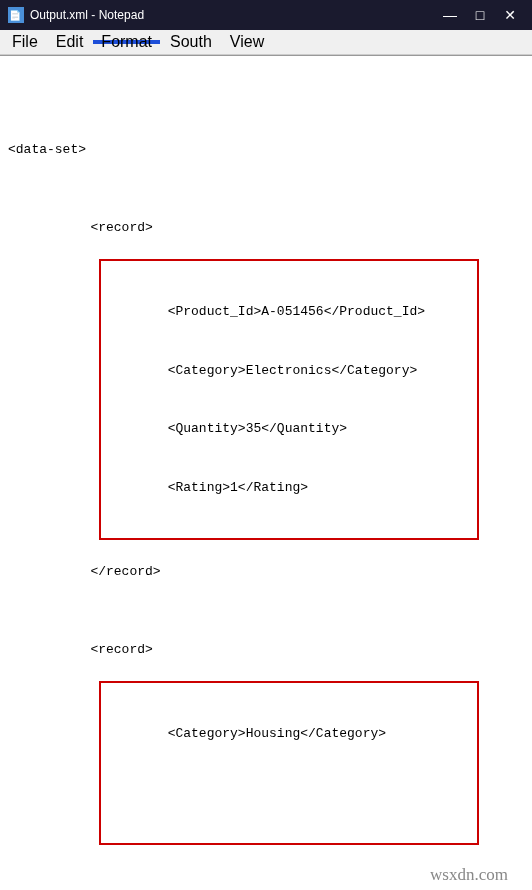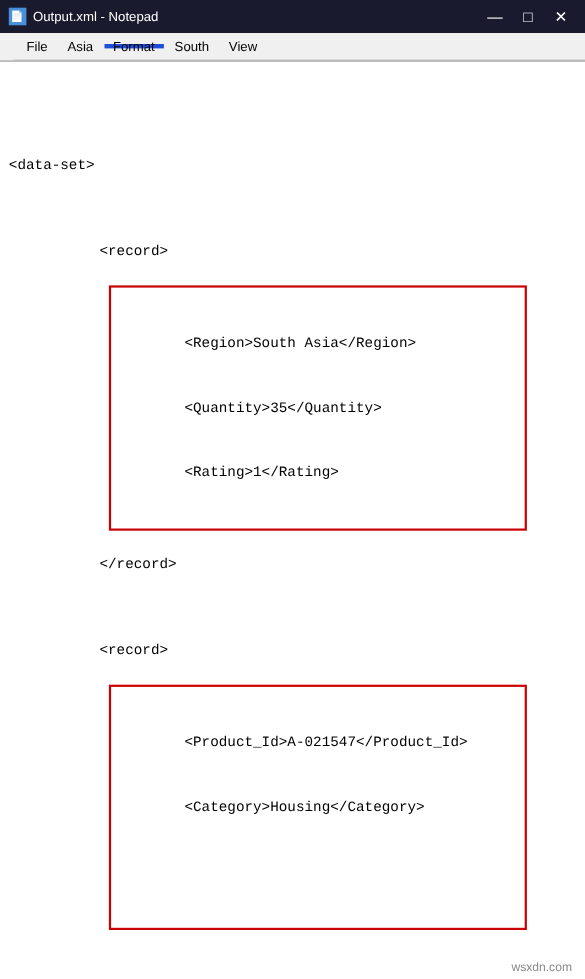--- a/index.html
+++ b/index.html
@@ -57,24 +57,23 @@
     }
 
     
     .menu-bar {
       background: #f0f0f0;
       height: 22px;
       display: flex;
       align-items: center;
       padding: 12px 4px;
       font-family: 'Segoe UI', Arial, sans-serif;
-      font-size: 12px;
+      font-size: 16px;
       border-bottom: 1px solid #ccc;
       gap: 2px;
-      margin-left: 12px;
     }
     .menu-item {
       padding: 2px 8px;
       cursor: pointer;
       height: 100%;
       display: flex;
       align-items: center;
     }
     .menu-item.active { background: #1d4ed8; }
 
@@ -113,65 +112,65 @@
 
     .line {
       display: block;
       white-space: pre;
     }
 
     
     .watermark {
       position: absolute;
       bottom: 8px;
-      right: 12px;
-      font-family: Liberation Sans, sans-serif;
-      font-size: 11px;
+      right: 24px;
+      font-family: Liberation Serif, serif;
+      font-size: 17px;
       color: #888;
     }
   </style>
 </head>
 <body>
 
 <div class="title-bar">
   <div class="title-bar-left">
     <div class="title-icon">📄</div>
     <span>Output.xml - Notepad</span>
   </div>
   <div class="title-bar-controls">
     <button class="tb-btn">—</button>
     <button class="tb-btn">□</button>
     <button class="tb-btn close">✕</button>
   </div>
 </div>
 
 <div class="menu-bar">
   <div class="menu-item">File</div>
-  <div class="menu-item">Asia</div>
+  <div class="menu-item">Edit</div>
   <div class="menu-item active">Format</div>
   <div class="menu-item">South</div>
   <div class="menu-item">View</div>
 </div>
 
 <div class="editor">
   <div class="code-content">
     <span class="line"></span>
     <span class="line">&lt;data-set&gt;</span>
     
     <span class="line indent1">        &lt;record&gt;</span>
     <div class="record-box">
-      <span class="line">        &lt;Region&gt;South Asia&lt;/Region&gt;</span>
+      <span class="line">        &lt;Product_Id&gt;A-051456&lt;/Product_Id&gt;</span>
+      <span class="line">        &lt;Category&gt;Electronics&lt;/Category&gt;</span>
       <span class="line">        &lt;Quantity&gt;35&lt;/Quantity&gt;</span>
       <span class="line">        &lt;Rating&gt;1&lt;/Rating&gt;</span>
     </div>
     <span class="line indent1">        &lt;/record&gt;</span>
     
     <span class="line indent1">        &lt;record&gt;</span>
     <div class="record-box">
-      <span class="line">        &lt;Product_Id&gt;A-021547&lt;/Product_Id&gt;</span>
       <span class="line">        &lt;Category&gt;Housing&lt;/Category&gt;</span>
       
       
       
     </div>
     
     
     
     
     

